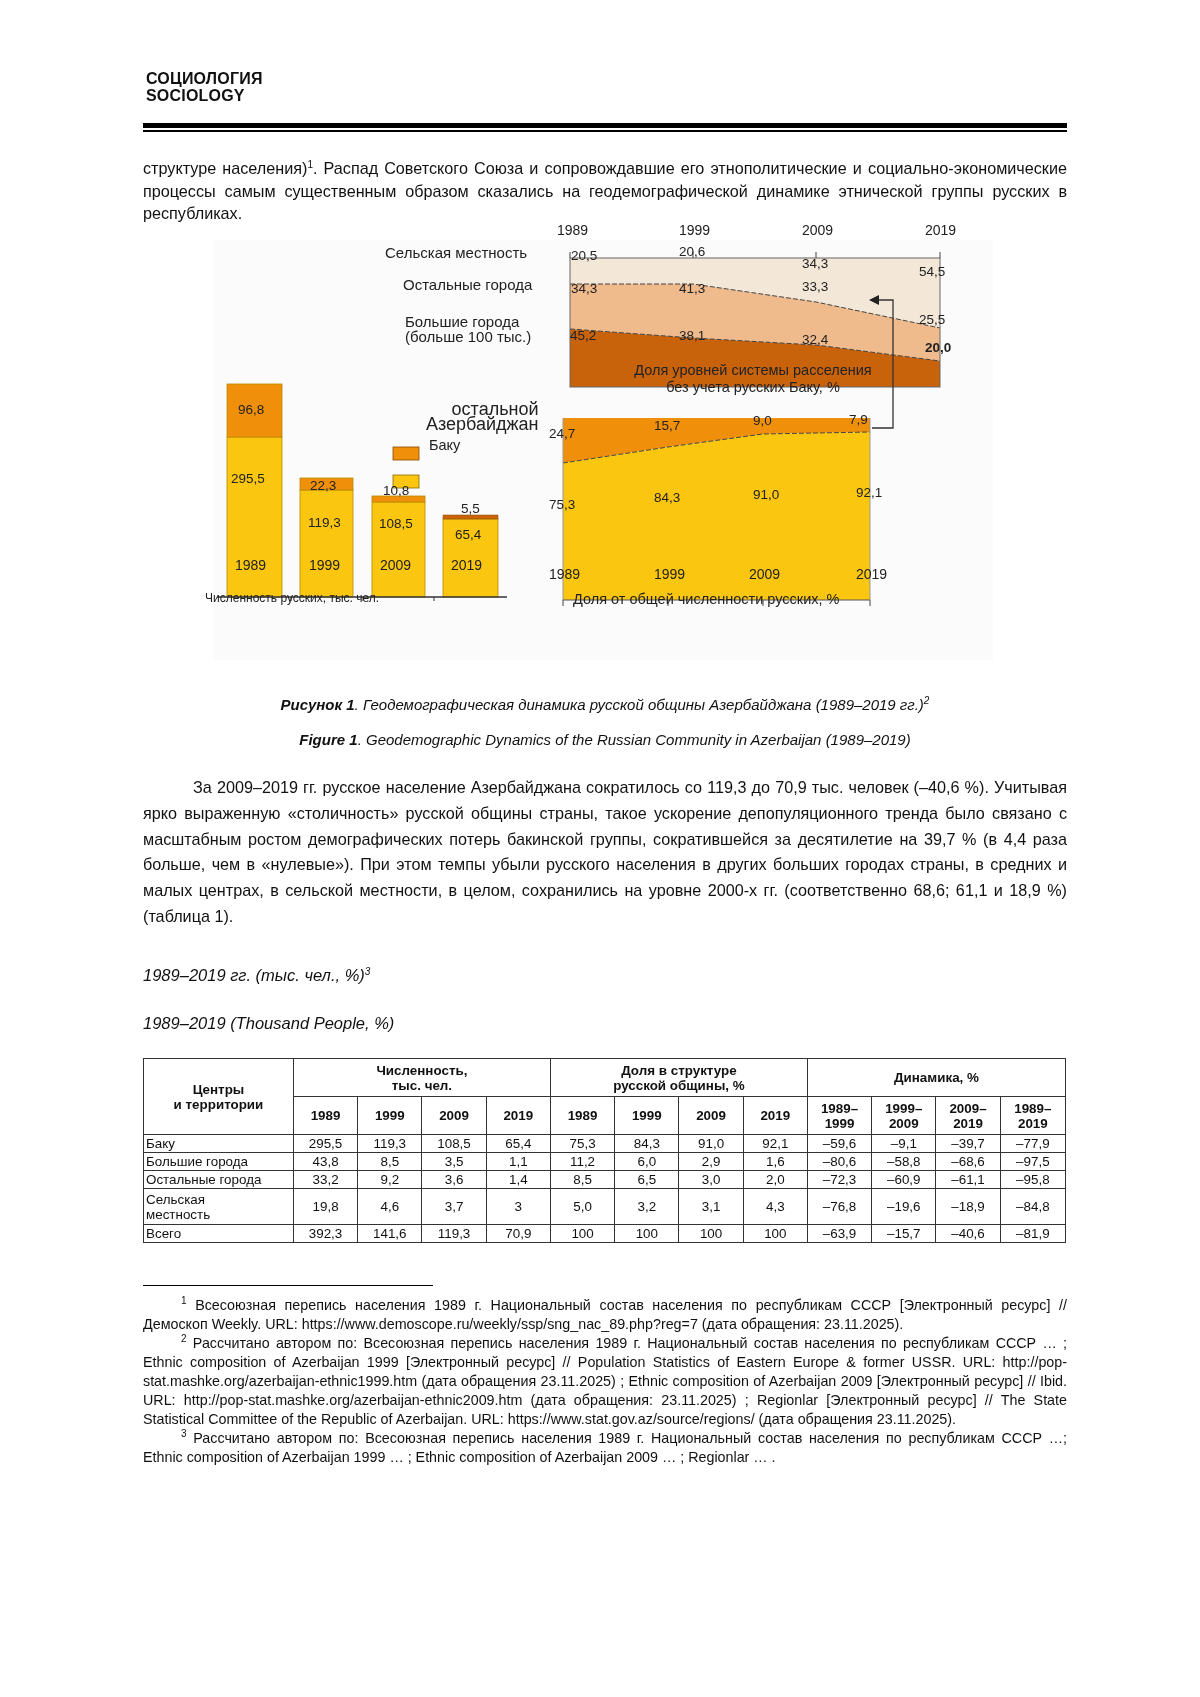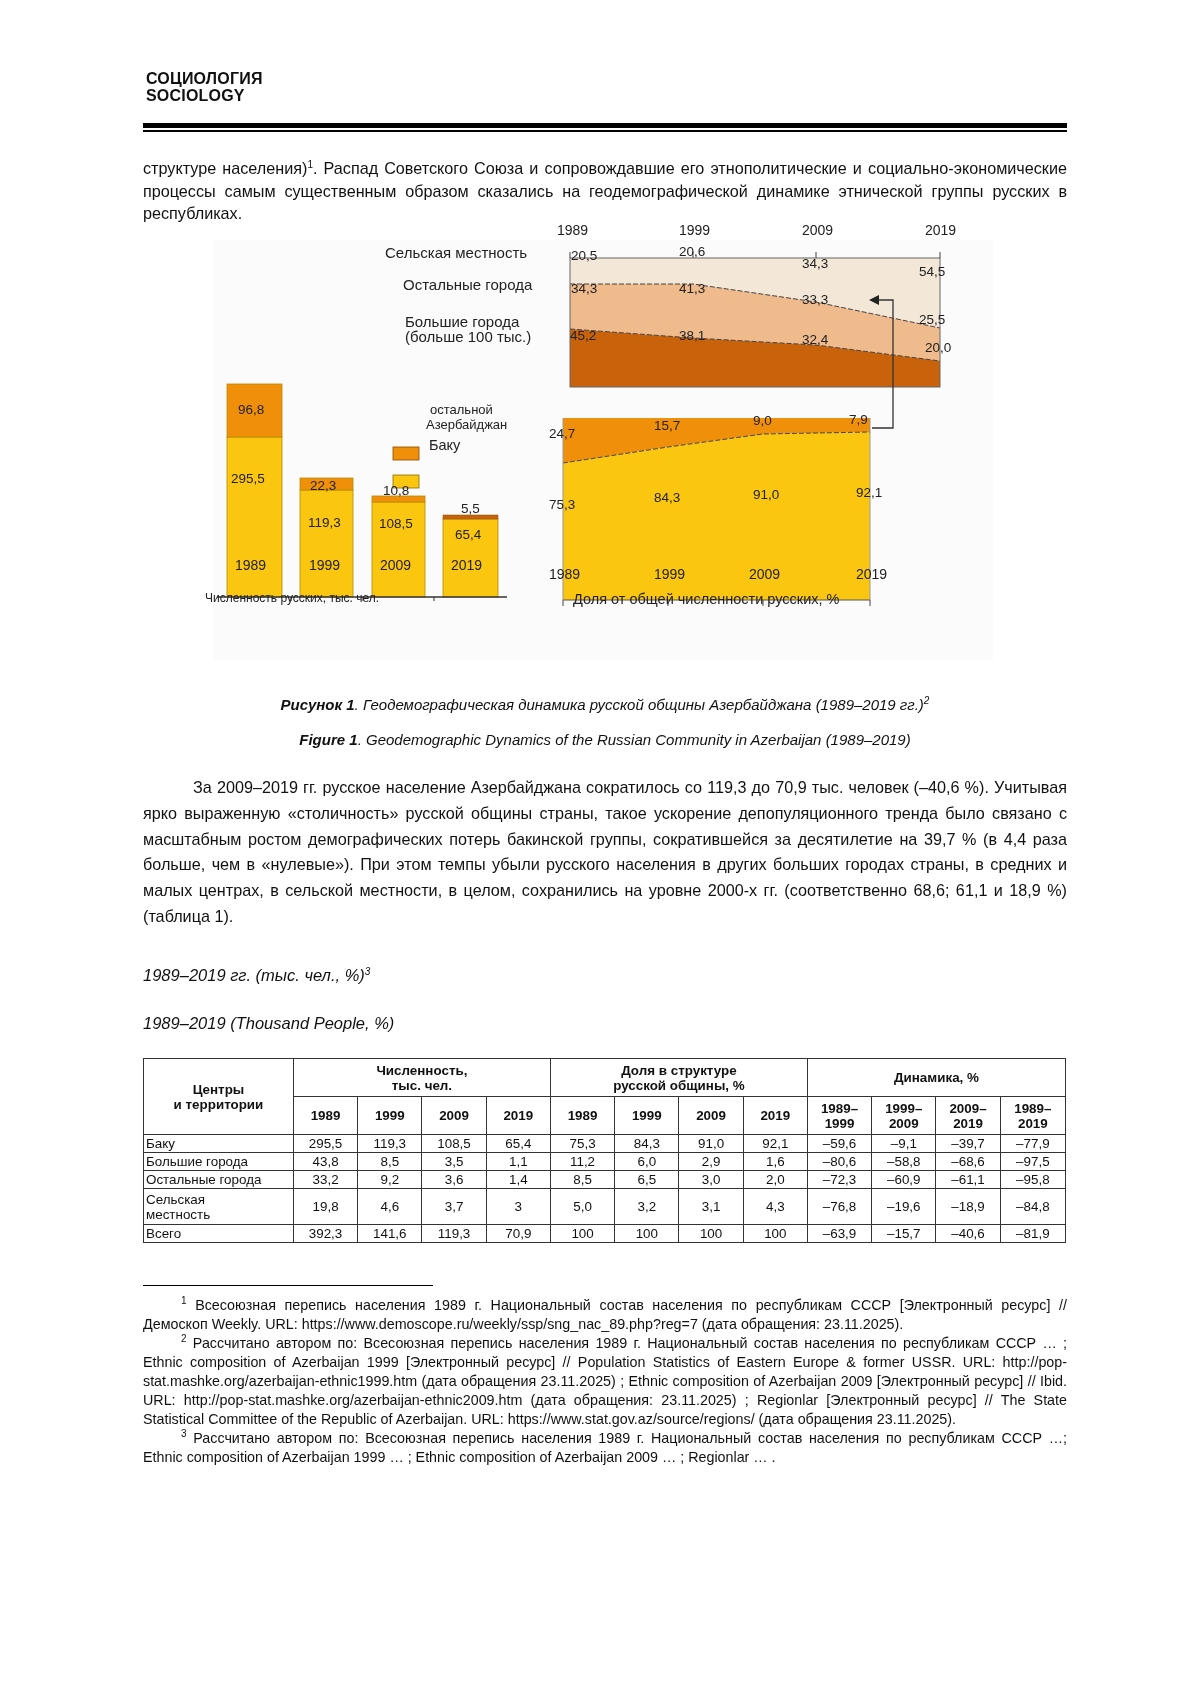--- a/index.html
+++ b/index.html
@@ -114,27 +114,31 @@
     <div>Большие города</div>
     <div>(больше 100 тыс.)</div>
   </div>
 
   <div class="fv" style="left:358px;top:8px;">20,5</div>
   <div class="fv" style="left:466px;top:4px;">20,6</div>
   <div class="fv" style="left:589px;top:16px;">34,3</div>
   <div class="fv" style="left:706px;top:24px;">54,5</div>
   <div class="fv" style="left:358px;top:41px;">34,3</div>
   <div class="fv" style="left:466px;top:41px;">41,3</div>
-  <div class="fv" style="left:589px;top:52px;">33,3</div>
+  <div class="fv" style="left:589px;top:39px;">33,3</div>
   <div class="fv" style="left:706px;top:72px;">25,5</div>
   <div class="fv" style="left:357px;top:88px;">45,2</div>
   <div class="fv" style="left:466px;top:88px;">38,1</div>
   <div class="fv" style="left:589px;top:92px;">32,4</div>
-  <div class="fv" style="left:712px;top:100px;">20,0</div>
-
+  <div class="fv" style="left:712px;top:100px;font-weight:bold;">20,0</div>
+
+  <div class="fl" style="left:370px;top:122px;width:340px;text-align:center;line-height:17px;font-size:14.5px;">
+    <div>Доля уровней системы расселения</div>
+    <div>без учета русских Баку, %</div>
+  </div>
 
   <div class="fv" style="left:336px;top:186px;">24,7</div>
   <div class="fv" style="left:441px;top:178px;">15,7</div>
   <div class="fv" style="left:540px;top:173px;">9,0</div>
   <div class="fv" style="left:636px;top:172px;">7,9</div>
   <div class="fv" style="left:336px;top:257px;">75,3</div>
   <div class="fv" style="left:441px;top:250px;">84,3</div>
   <div class="fv" style="left:540px;top:247px;">91,0</div>
   <div class="fv" style="left:643px;top:245px;">92,1</div>
 
@@ -146,21 +150,21 @@
 
   <div class="fv" style="left:25px;top:162px;">96,8</div>
   <div class="fv" style="left:18px;top:231px;">295,5</div>
   <div class="fv" style="left:97px;top:238px;">22,3</div>
   <div class="fv" style="left:95px;top:275px;">119,3</div>
   <div class="fv" style="left:170px;top:243px;">10,8</div>
   <div class="fv" style="left:166px;top:276px;">108,5</div>
   <div class="fv" style="left:248px;top:261px;">5,5</div>
   <div class="fv" style="left:242px;top:287px;">65,4</div>
 
-  <div class="fl" style="left:213px;top:162px;font-size:13px;line-height:15px;">
+  <div class="fl" style="left:213px;top:162px;font-size:18px;line-height:15px;text-align:right;">
     <div style="padding-left:4px;">остальной</div>
     <div>Азербайджан</div>
   </div>
   <div class="fl" style="left:216px;top:197px;font-size:14.5px;">Баку</div>
 
   <div class="fl" style="left:22px;top:317px;">1989</div>
   <div class="fl" style="left:96px;top:317px;">1999</div>
   <div class="fl" style="left:167px;top:317px;">2009</div>
   <div class="fl" style="left:238px;top:317px;">2019</div>
   <div class="fl" style="left:-8px;top:351px;font-size:12px;">Численность русских, тыс. чел.</div>

